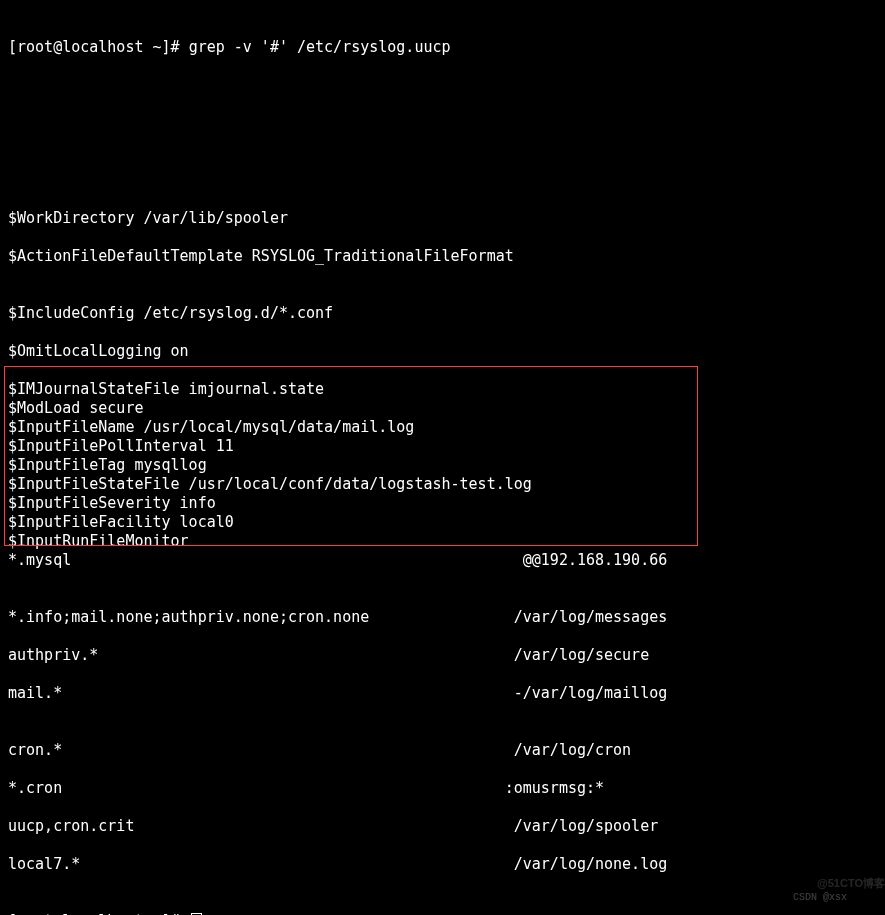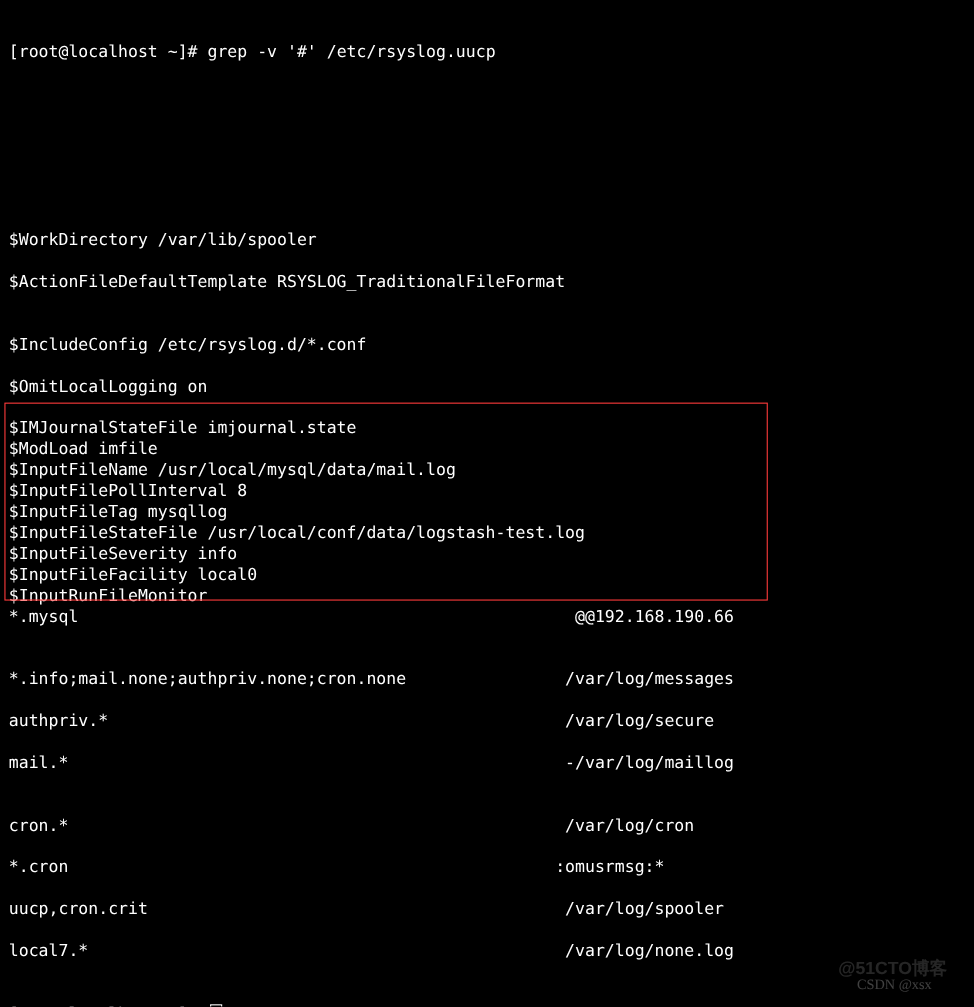--- a/index.html
+++ b/index.html
@@ -33,34 +33,34 @@
     display: inline-block;
     width: 9px;
     height: 16px;
     border: 1px solid #fff;
     background: transparent;
     vertical-align: middle;
     margin-left: 2px;
   }
   .watermark {
     position: absolute;
-    right: 24px;
+    right: 0;
     bottom: 24px;
     color: rgba(255,255,255,0.15);
     font-family: sans-serif;
-    font-size: 16px;
+    font-size: 11px;
     font-weight: bold;
   }
   .watermark2 {
     position: absolute;
     right: 38px;
     bottom: 12px;
     color: rgba(255,255,255,0.25);
-    font-family: Liberation Serif, serif;
-    font-size: 13px;
+    font-family: Liberation Mono, monospace;
+    font-size: 10px;
   }
 </style>
 </head>
 <body>
 
 <div class="terminal">
 <span></span>
 <span><span>[root@localhost ~]# </span><span>grep -v '#' /etc/rsyslog.uucp</span></span>
 <span>
 
@@ -73,23 +73,23 @@
 <span>$WorkDirectory /var/lib/spooler</span>
 <span></span>
 <span>$ActionFileDefaultTemplate RSYSLOG_TraditionalFileFormat</span>
 <span>
 </span>
 <span>$IncludeConfig /etc/rsyslog.d/*.conf</span>
 <span></span>
 <span>$OmitLocalLogging on</span>
 <span></span>
 <span>$IMJournalStateFile imjournal.state</span>
-<span>$ModLoad imfile</span>
+<span>$ModLoad secure</span>
 <span>$InputFileName /usr/local/mysql/data/mail.log</span>
-<span>$InputFilePollInterval 8</span>
+<span>$InputFilePollInterval 11</span>
 <span>$InputFileTag mysqllog</span>
 <span>$InputFileStateFile /usr/local/conf/data/logstash-test.log</span>
 <span>$InputFileSeverity info</span>
 <span>$InputFileFacility local0</span>
 <span>$InputRunFileMonitor</span>
 <span>*.mysql                                                  @@192.168.190.66</span>
 <span>
 </span>
 <span>*.info;mail.none;authpriv.none;cron.none                /var/log/messages</span>
 <span></span>

